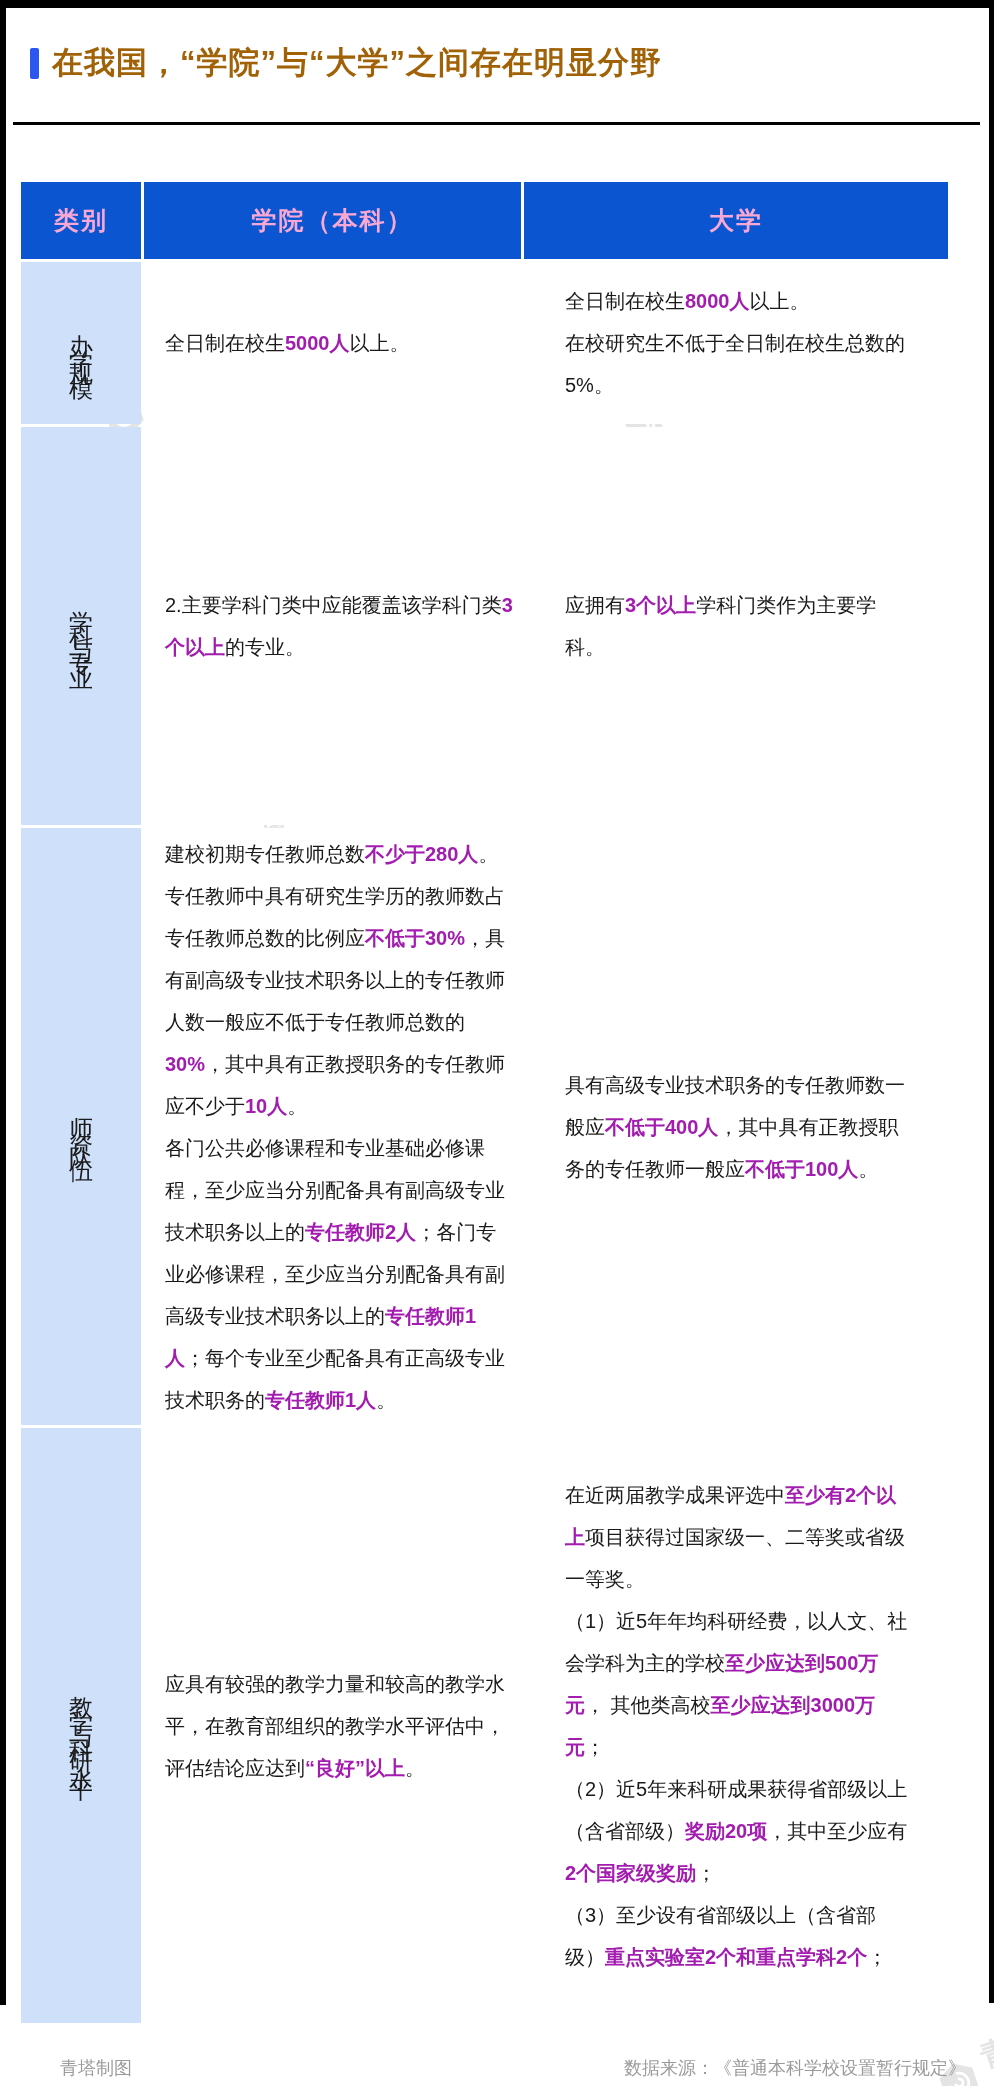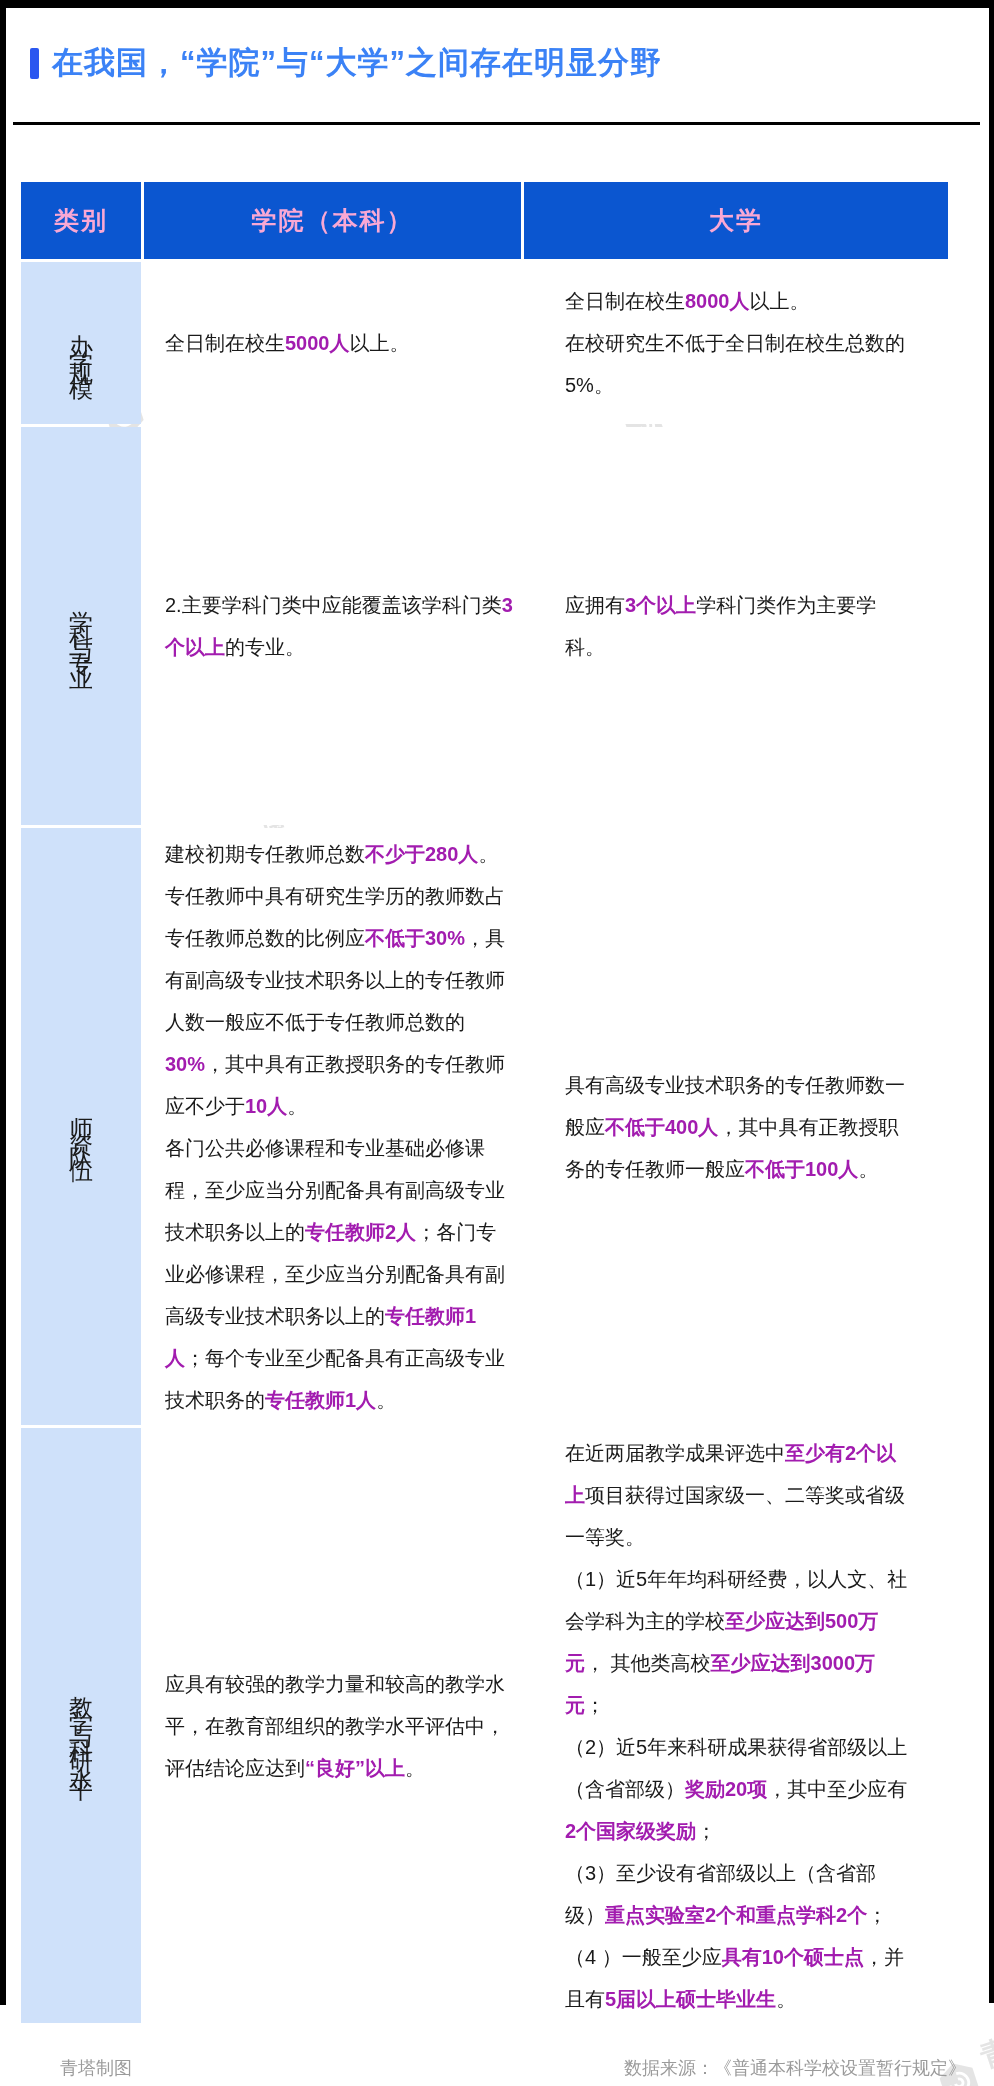--- a/index.html
+++ b/index.html
@@ -9,21 +9,21 @@
     color:#1a1a1a;overflow:hidden;
   }
   
   .frame-top{position:absolute;left:0;top:0;width:994px;height:8px;background:#000;}
   .frame-left{position:absolute;left:0;top:0;width:6px;height:2005px;background:#000;}
   .frame-right{position:absolute;left:989px;top:0;width:5px;height:2003px;background:#000;}
 
   
   .title-row{position:absolute;left:30px;top:42px;display:flex;align-items:center;gap:13px;}
   .accent-bar{width:9px;height:31px;background:#2b57f0;border-radius:2px;flex:0 0 auto;}
-  h1.page-title{margin:0;font-size:31px;font-weight:700;color:#3b82f6;letter-spacing:1px;white-space:nowrap;}
+  h1.page-title{margin:0;font-size:31px;font-weight:700;color:#a16207;letter-spacing:1px;white-space:nowrap;}
   .title-rule{position:absolute;left:13px;top:122px;width:967px;height:3px;background:#000;}
 
   
   .cmp-table{
     position:absolute;left:21px;top:182px;width:927px;
     display:grid;grid-template-columns:120px 377px 424px;
     grid-template-rows:77px 162px 398px 597px 595px;gap:3px;
   }
   .th{
     background:#0b56d0;color:#f9a8d4;font-size:25px;font-weight:700;
@@ -177,20 +177,19 @@
 
   <div class="cat">教学与科研水平</div>
   <div class="cell col2">
       <p><span>应具有较强的教学力量和较高的教学水平，在教育部组织的教学水平评估中，评估结论应达到</span><span class="hl">“良好”以上</span><span>。</span></p>
     </div>
   <div class="cell col3">
       <p><span>在近两届教学成果评选中</span><span class="hl">至少有2个以上</span><span>项目获得过国家级一、二等奖或省级一等奖。</span></p>
       <p><span>（1）近5年年均科研经费，以人文、社会学科为主的学校</span><span class="hl">至少应达到500万元</span><span>， 其他类高校</span><span class="hl">至少应达到3000万元</span><span>；</span></p>
       <p><span>（2）近5年来科研成果获得省部级以上（含省部级）</span><span class="hl">奖励20项</span><span>，其中至少应有</span><span class="hl">2个国家级奖励</span><span>；</span></p>
       <p><span>（3）至少设有省部级以上（含省部级）</span><span class="hl">重点实验室2个和重点学科2个</span><span>；</span></p>
-      <p><span>（4 ）一般至少应</span><span class="hl">具有10个硕士点</span><span>，并且有</span><span class="hl">5届以上硕士毕业生</span><span>。</span></p>
     </div>
 </div>
 
 <div class="page-footer">
   <span class="footer-left">青塔制图</span>
   <span class="footer-right">数据来源：《普通本科学校设置暂行规定》</span>
 </div>
 
 </body></html>

